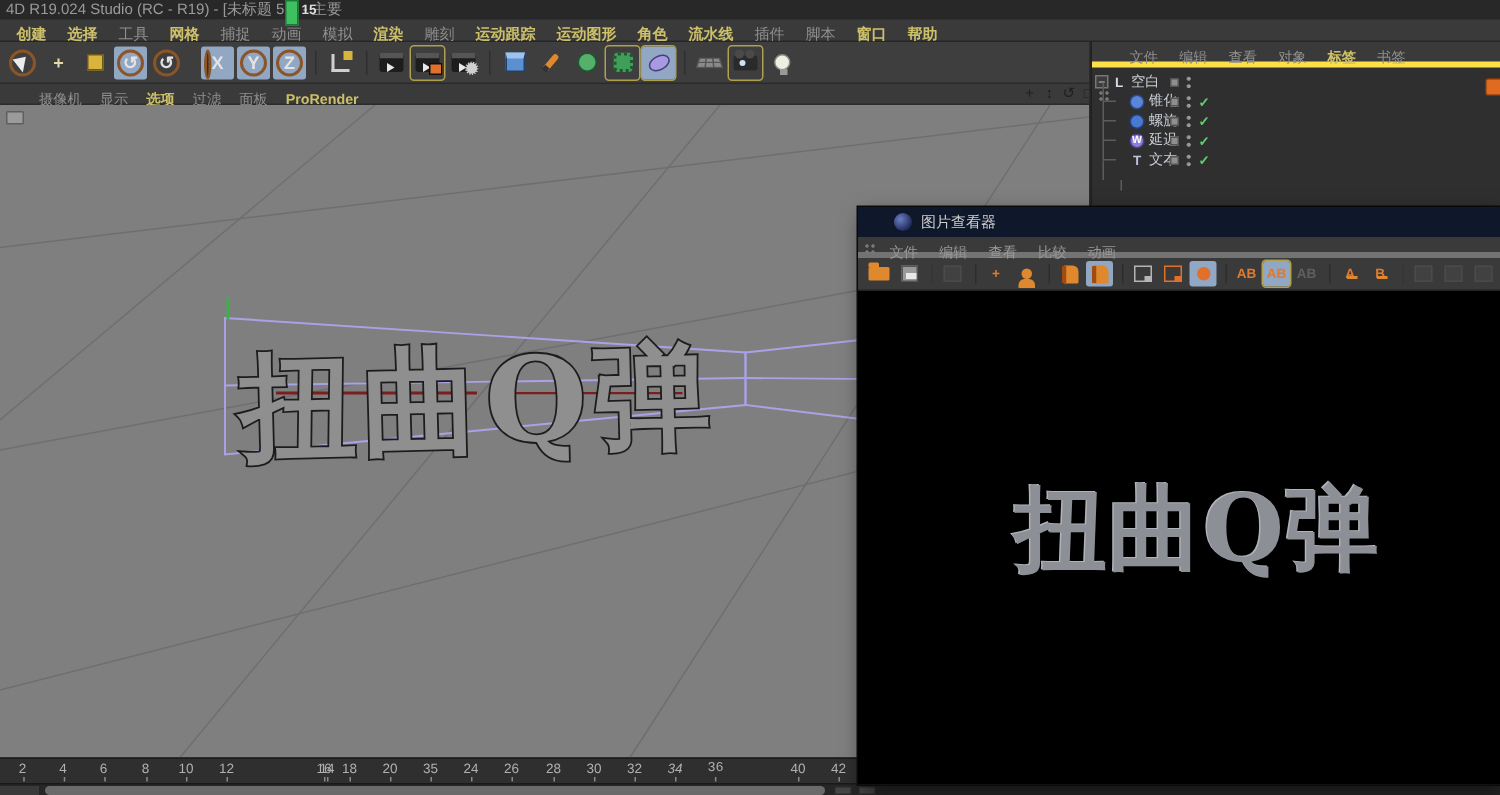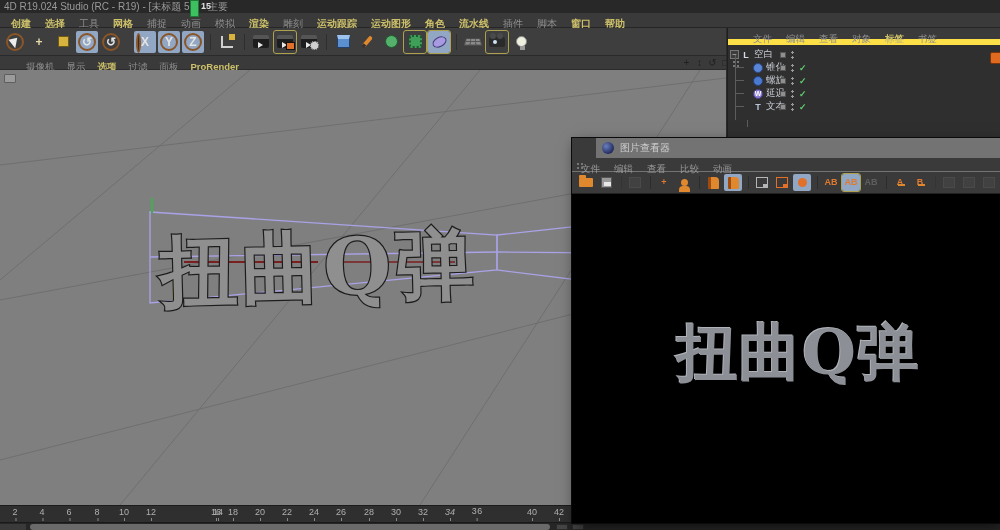--- a/index.html
+++ b/index.html
@@ -62,21 +62,21 @@
   #vp-nav { position:absolute; left:680px; top:56px; height:14px; display:flex; }
   #vp-nav span { color:#1f1f1f; font-size:10px; line-height:13px; width:13px; text-align:center; }
   #viewport { position:absolute; left:0; top:70px; width:726px; height:435px; background:#7f7f7f; overflow:hidden; }
   #vp-corner-icon { position:absolute; left:4px; top:4px; width:12px; height:9px; background:#9b9b9b; border:1px solid #5e5e5e; border-radius:1px; }
   #vp-svg { position:absolute; left:0; top:0; }
   #wire-text { font-family:"DejaVu Serif","Liberation Serif",serif; font-weight:bold; font-size:78px;
     fill:#8f8f8f; stroke:#1c1c1c; stroke-width:2.4px; paint-order:stroke; letter-spacing:4px; }
 
   
   #om { position:absolute; left:727px; top:28px; width:273px; height:477px; background:#2f2f2f; border-left:1px solid #1f1f1f; }
-  #om-menu { position:relative; height:17px; background:#3a3a3a; border-bottom:6px solid #fde047; white-space:nowrap; padding-left:18px; }
+  #om-menu { position:relative; height:17px; background:#3a3a3a; border-bottom:4px solid #fde047; white-space:nowrap; padding-left:18px; }
   #om-menu .menu-item { font-size:9.5px; line-height:16px; padding:0 7px; }
   .grip { position:absolute; left:4px; top:5px; width:8px; height:8px;
     background:radial-gradient(circle,#777 1px,transparent 1.2px); background-size:4px 4px; }
   .obj-row { position:relative; height:13px; display:flex; align-items:center; font-size:9.5px; color:#c9ced6; }
   .obj-row .expander { visibility:hidden; width:9px; height:9px; margin-left:2px; border:1px solid #777;
     background:#3c3c3c; color:#ccc; font-size:8px; line-height:7px; text-align:center; flex:none; }
   .obj-row .expander.on { visibility:visible; }
   .obj-row .expander.on::after { content:"−"; }
   .obj-row.child { padding-left:12px; }
   .obj-row.child::before { content:""; position:absolute; left:8px; top:6px; width:8px; height:1px; background:#5c5c5c; }
@@ -108,24 +108,24 @@
   #playhead { position:absolute; left:190px; top:0; width:9px; height:17px; background:#3fc060; border:1px solid #1d7a36; }
   #playhead-label { position:absolute; left:201px; top:1px; color:#dedede; font-size:9px; font-weight:bold; }
   #hscroll { position:absolute; left:0; top:522px; width:1000px; height:8px; background:#262626; border-top:1px solid #1a1a1a; }
   #hscroll-box { position:absolute; left:0; top:1px; width:26px; height:7px; background:#3a3a3a; }
   #hscroll-thumb { position:absolute; left:30px; top:1px; width:520px; height:6px; background:#6a6a6a; border-radius:3px; }
   .hs-btn { position:absolute; top:1px; width:12px; height:6px; background:#454545; border:1px solid #2a2a2a; }
 
   
   #pv { position:absolute; left:572px; top:138px; width:428px; height:385px; background:#3a3a3a;
     box-shadow:0 0 0 1px #0a0a0a, 3px 5px 14px rgba(0,0,0,.55); }
-  #pv-titlebar { position:relative; height:20px; background:#737373; display:flex; align-items:center; padding-left:6px;margin-left:24px; }
+  #pv-titlebar { position:relative; height:20px; background:#0f172a; display:flex; align-items:center; padding-left:24px; }
   #pv-logo { width:12px; height:12px; border-radius:50%; background:radial-gradient(circle at 35% 35%, #6a7fc0, #232c5e 70%); margin-right:6px; }
   #pv-title { color:#cfcfcf; font-size:10px; }
-  #pv-menu { position:relative; height:14px; background:#3a3a3a; border-bottom:1px solid #737373; white-space:nowrap; padding-left:2px; }
+  #pv-menu { position:relative; height:14px; background:#3a3a3a; border-bottom:4px solid #737373; white-space:nowrap; padding-left:14px; }
   #pv-menu .menu-item { font-size:9.5px; line-height:13px; padding:0 7px; color:#989898; }
   #pv-toolbar { height:22px; background:#3a3a3a; border-bottom:1px solid #222; display:flex; align-items:center; padding-left:5px; }
   .pic { position:relative; width:18px; height:17px; margin-right:2px; display:flex; align-items:center; justify-content:center; border-radius:2px; flex:none; }
   .pic.sep { margin-left:9px; }
   .pic.sep::before { content:""; position:absolute; left:-5px; top:2px; width:1px; height:13px; background:#2c2c2c; }
   .pic.active { background:#91a7c4; }
   .pic.outlined { outline:1px solid #ada04e; }
   .pic.disabled { opacity:.38; }
   .pic .shape { position:relative; font-size:9px; font-weight:bold; line-height:1; }
   .shape.folder { width:14px; height:9px; background:#e0882e; border-radius:1px; }
@@ -362,21 +362,21 @@
 <span class="tick" style="left: 15px;">2</span>
     <span class="tick" style="left: 42px;">4</span>
     <span class="tick" style="left: 69px;">6</span>
     <span class="tick" style="left: 97px;">8</span>
     <span class="tick" style="left: 124px;">10</span>
     <span class="tick" style="left: 151px;">12</span>
     <span class="tick" style="left: 178px; margin-left: 40px;">14</span>
     <span class="tick" style="left: 216px;">16</span>
     <span class="tick" style="left: 233px;">18</span>
     <span class="tick" style="left: 260px;">20</span>
-    <span class="tick" style="left: 287px;">22</span>
+    <span class="tick" style="left: 287px;">35</span>
     <span class="tick" style="left: 314px;">24</span>
     <span class="tick" style="left: 341px;">26</span>
     <span class="tick" style="left: 369px;">28</span>
     <span class="tick" style="left: 396px;">30</span>
     <span class="tick" style="left: 423px;">32</span>
     <span class="tick" style="left: 450px; font-style: italic;">34</span>
     <span class="tick" style="left: 477px; font-family: Liberation Mono, monospace;">36</span>
     <span class="tick" style="left: 505px; margin-top: 15px;">38</span>
     <span class="tick" style="left: 532px;">40</span>
     <span class="tick" style="left: 559px;">42</span>

